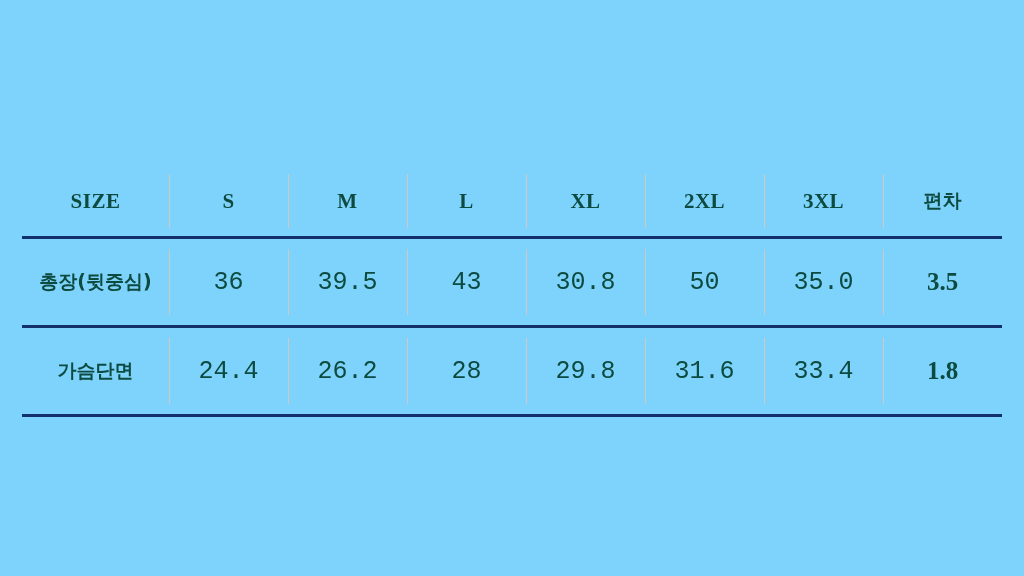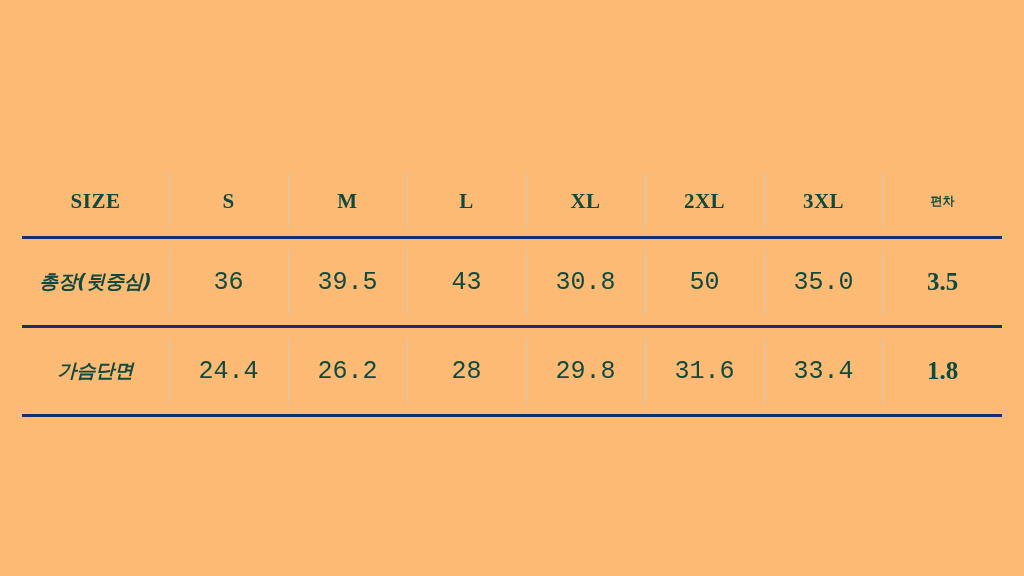--- a/index.html
+++ b/index.html
@@ -11,21 +11,21 @@
     height: 576px;
     background: #f5f1ee;
     font-family: "Liberation Serif", serif;
     overflow: hidden;
   }
 
   .page {
     position: relative;
     width: 1024px;
     height: 576px;
-    background: #fdba74;
+    background: #7dd3fc;
   }
 
   .size-table {
     position: absolute;
     left: 22px;
     top: 166px;
     width: 980px;
   }
 
   .row {
@@ -71,32 +71,31 @@
   .hdr-text {
     font-family: "Liberation Serif", serif;
     font-weight: bold;
     font-size: 21px;
     color: #0d4a3f;
     letter-spacing: 0.5px;
   }
   .hdr-ko {
     font-family: "DejaVu Sans", sans-serif;
     font-weight: bold;
-    font-size: 12px;
+    font-size: 19px;
     color: #0d4a3f;
     letter-spacing: 0px;
   }
 
   
   .row-label-text {
     font-family: "DejaVu Sans", sans-serif;
     font-weight: bold;
     font-size: 19px;
     color: #0d4a3f;
-    font-style: italic;
   }
   .num {
     font-family: Liberation Mono, monospace;
     font-weight: normal;
     font-size: 25px;
     color: #0d4a3f;
   }
   .num-strong {
     font-family: "Liberation Serif", serif;
     font-weight: bold;

